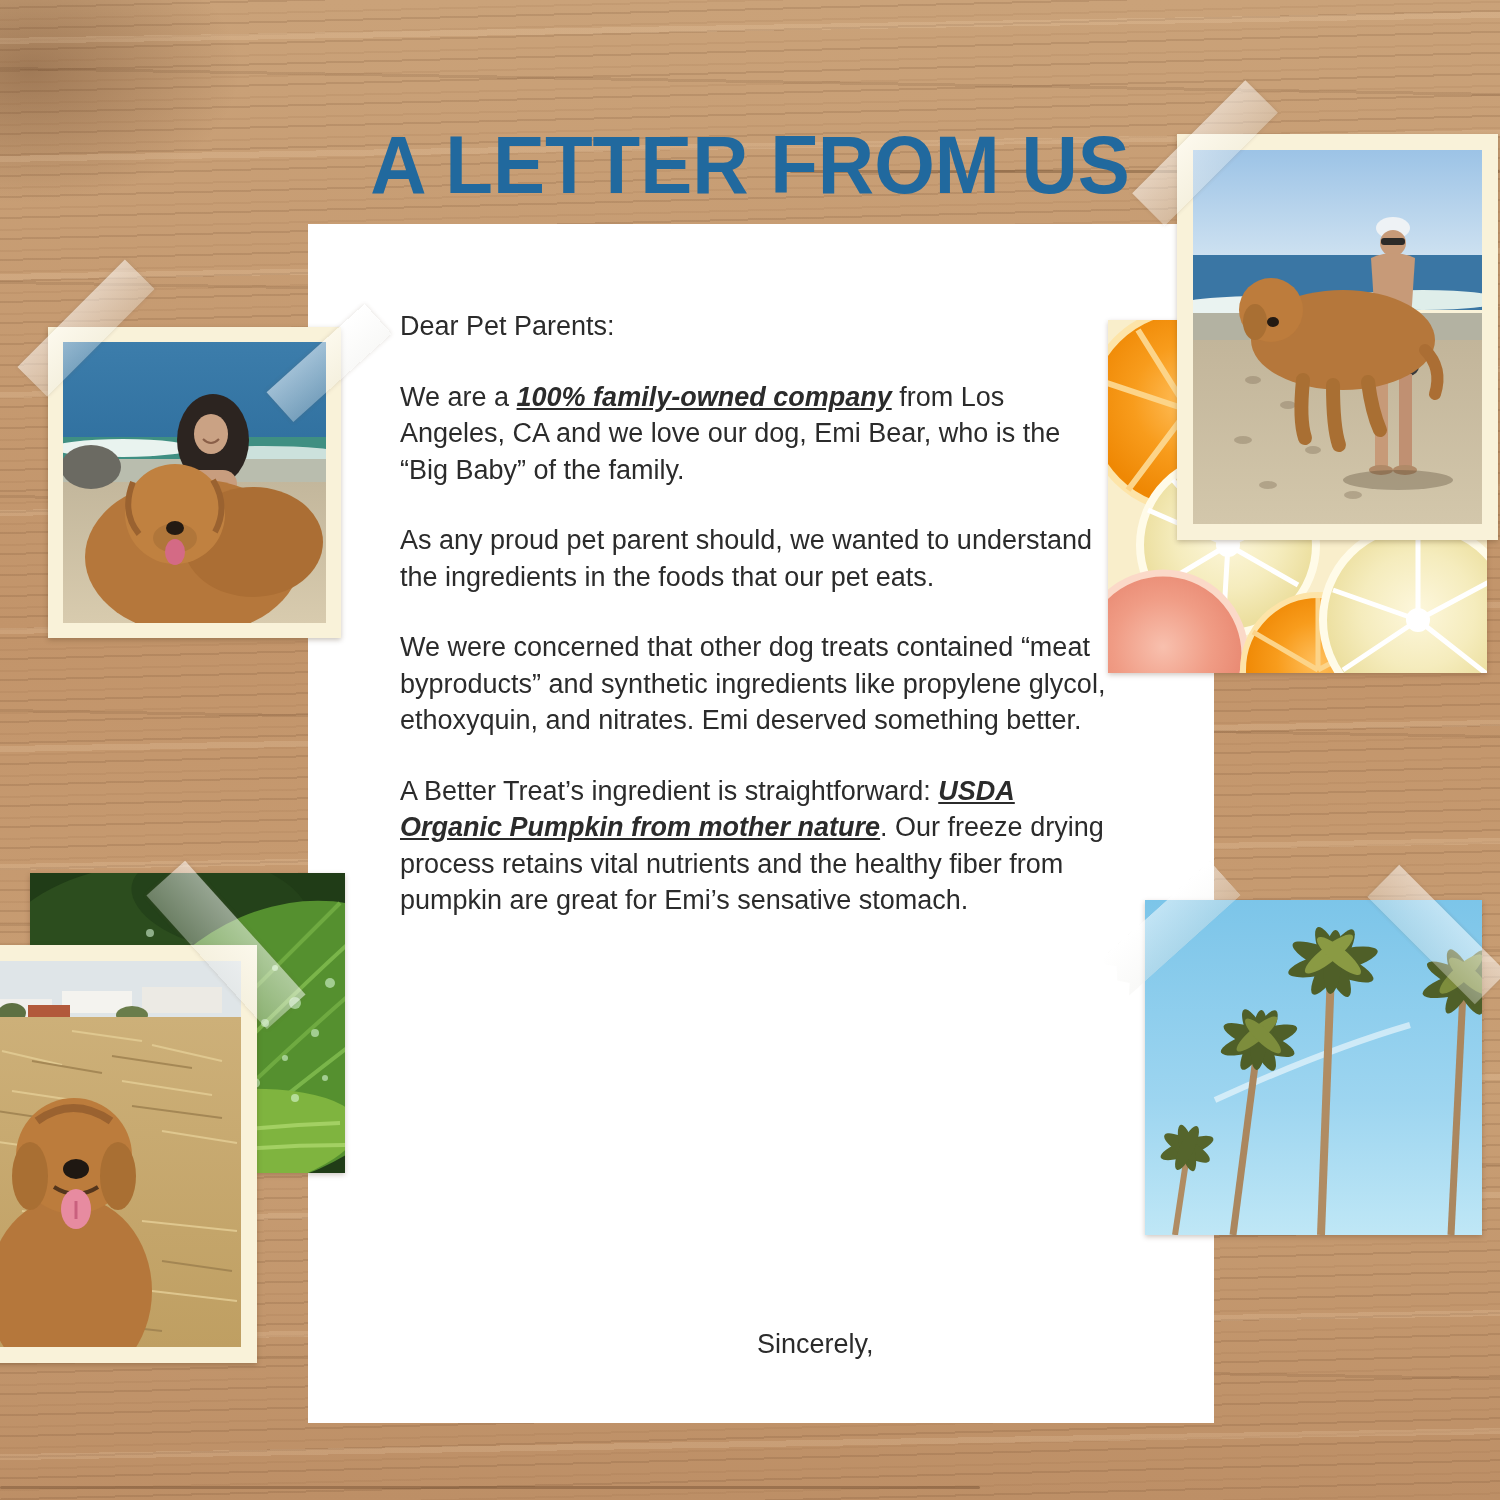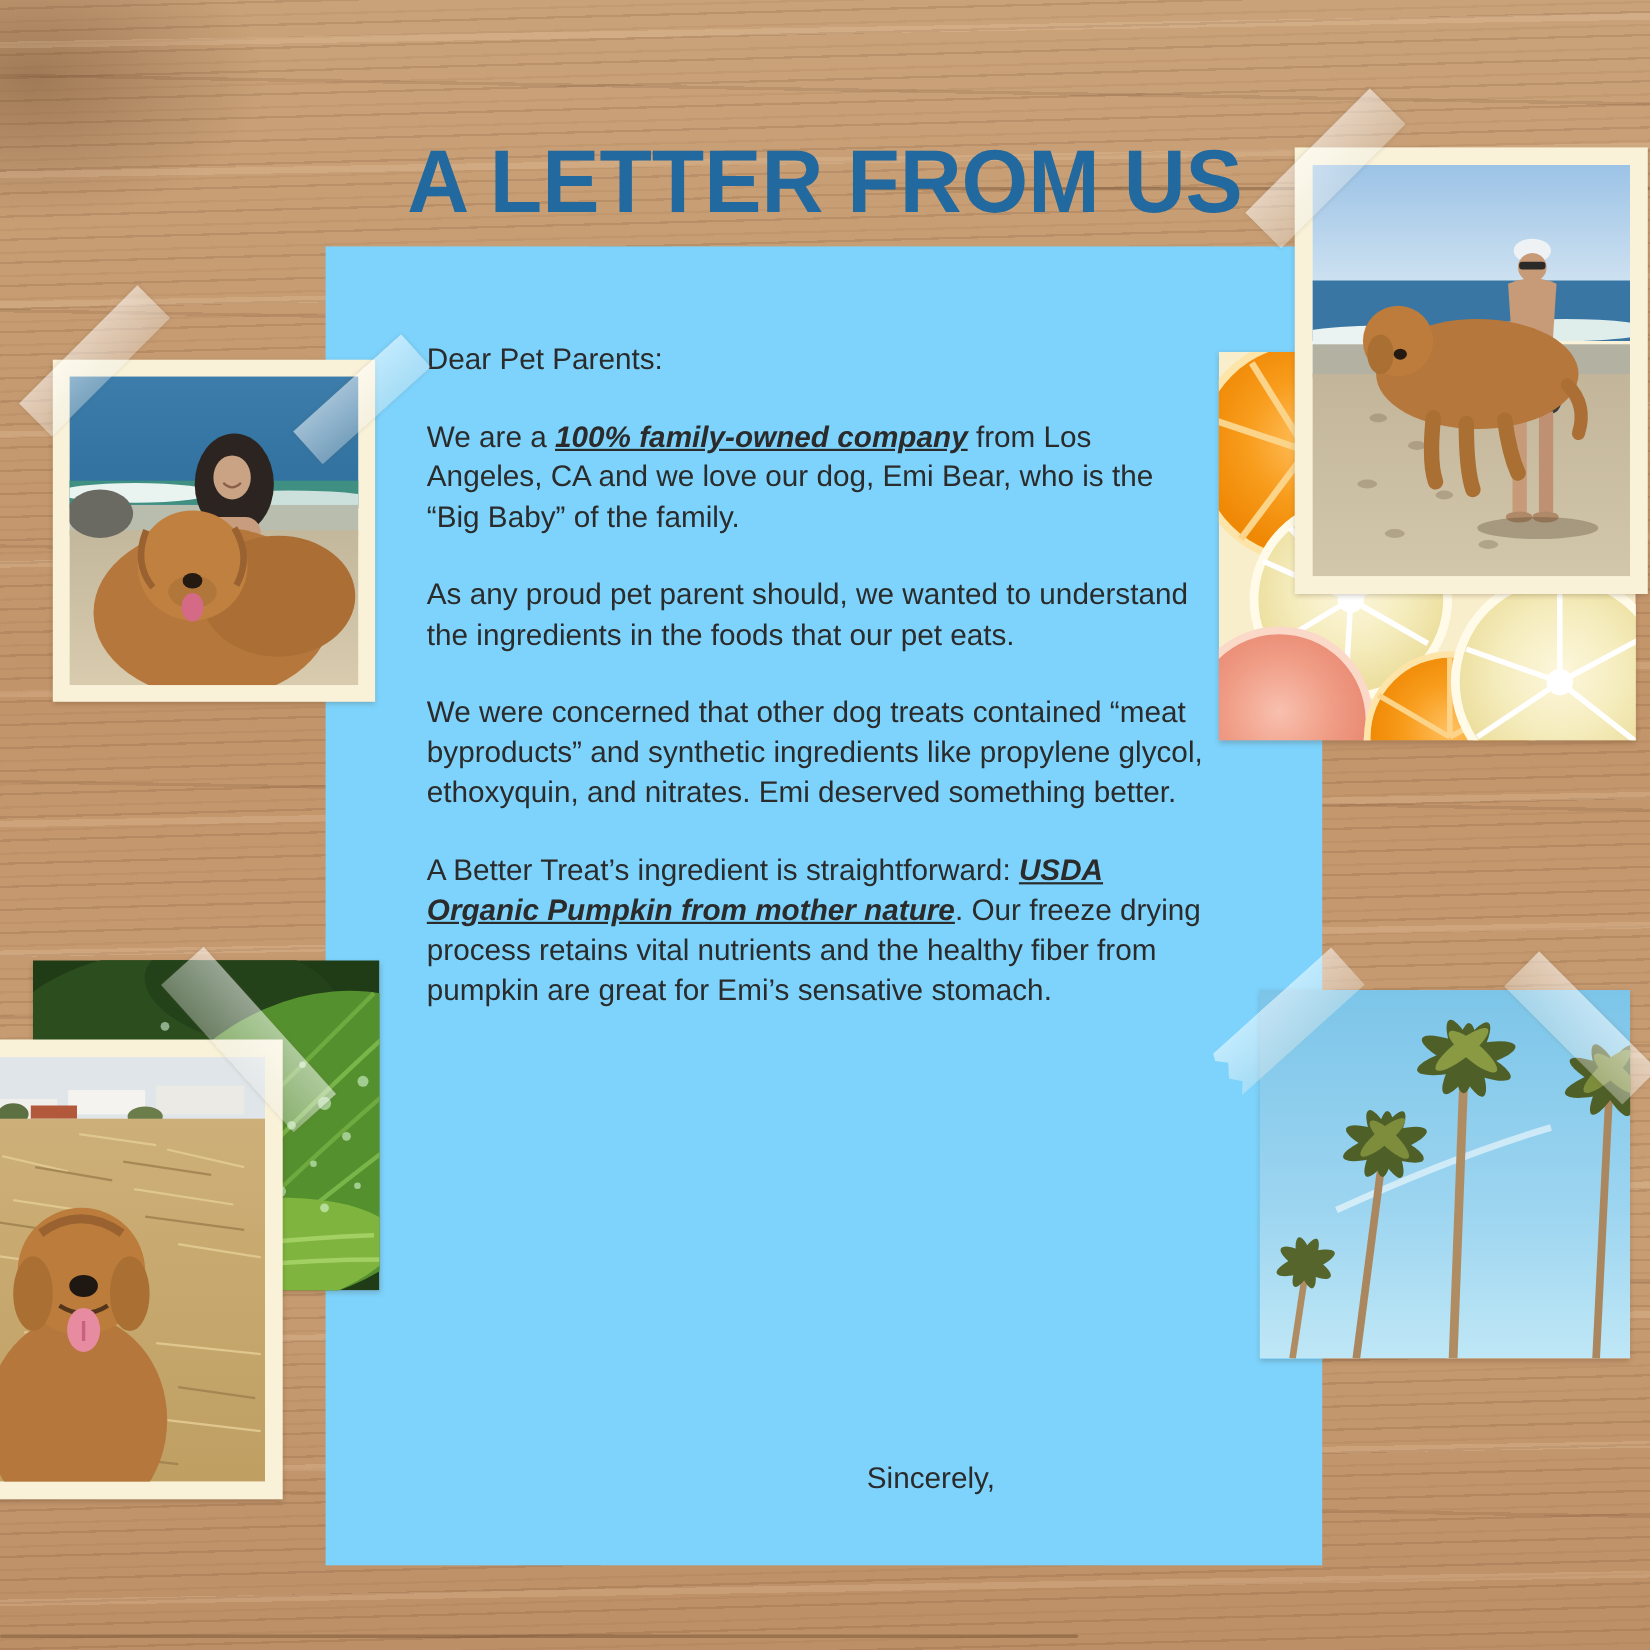--- a/index.html
+++ b/index.html
@@ -17,29 +17,29 @@
   .plank{position:absolute;height:3px;background:rgba(84,52,28,.32);border-radius:2px;}
 
   
   .title{
     position:absolute;left:0;top:68px;width:1500px;text-align:center;
     font-size:78px;font-weight:bold;letter-spacing:0px;color:#21699e;
     transform:scaleY(1.04);
   }
 
   
-  .letter{position:absolute;left:296px;top:224px;width:906px;height:1199px;background:#7dd3fc;z-index:1;}
+  .letter{position:absolute;left:308px;top:224px;width:906px;height:1199px;background:#ffffff;z-index:1;}
   .letter-inner{
     position:absolute;left:92px;top:84px;width:712px;
     font-size:27px;line-height:36.5px;color:#2b2b2b;
   }
   .para{margin:0 0 34px 0;}
   .para strong{font-weight:bold;font-style:italic;text-decoration:underline;}
   .signature{margin-left:357px;margin-top:40px;line-height:37px;}
-  .signature div{white-space:nowrap;margin-left:43px;}
+  .signature div{white-space:nowrap;}
 
   
   .frame{position:absolute;background:#f9f2d9;box-shadow:0 2px 5px rgba(70,45,22,.28);}
   .ph{position:absolute;overflow:hidden;}
   .frame .ph{inset:15px;}
   .photo-plain{position:absolute;overflow:visible;box-shadow:0 2px 5px rgba(70,45,22,.25);}
   .ph svg,.photo-plain svg{display:block;}
 
   .f-woman{left:48px;top:327px;width:293px;height:311px;z-index:3;}
   .f-man{left:1177px;top:134px;width:321px;height:406px;z-index:4;}

